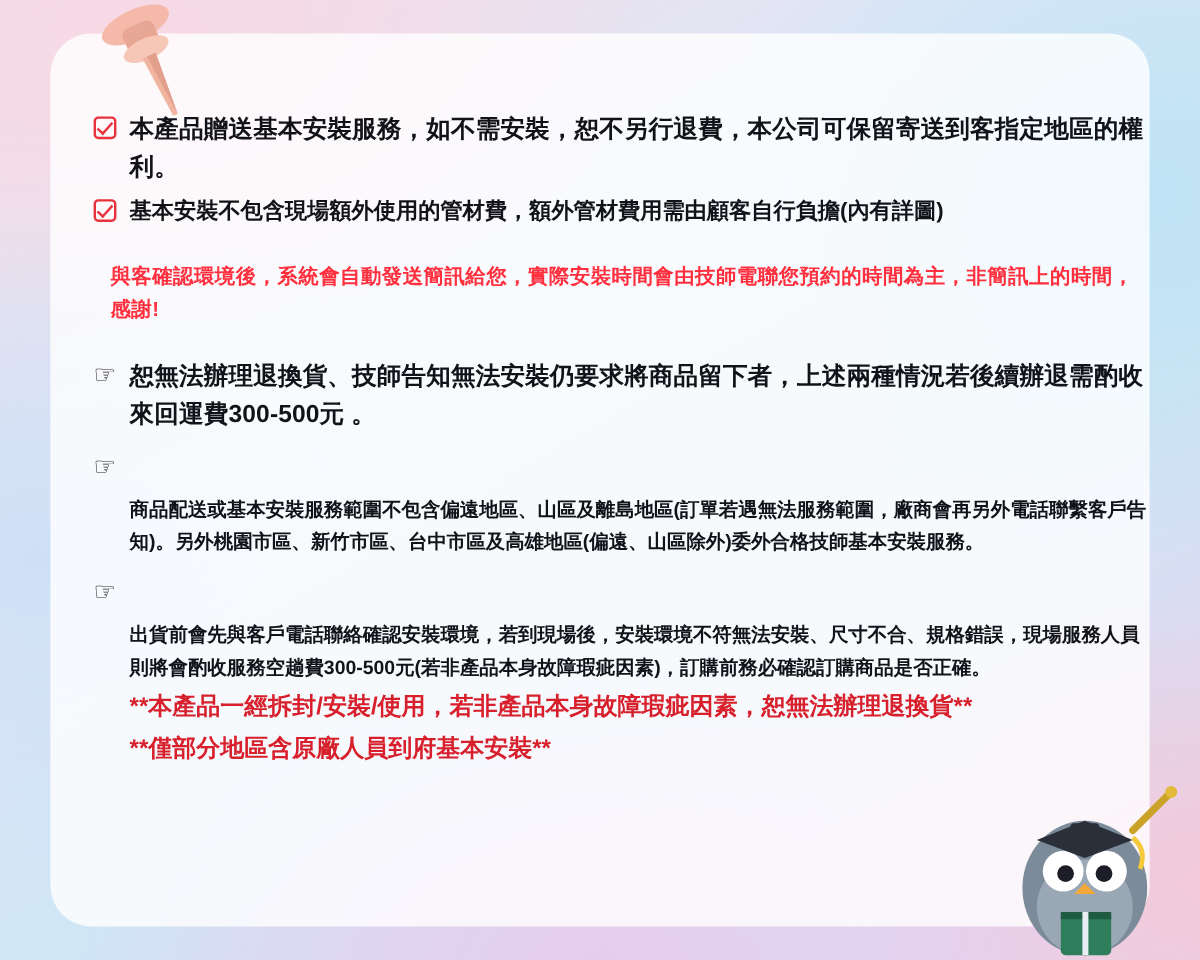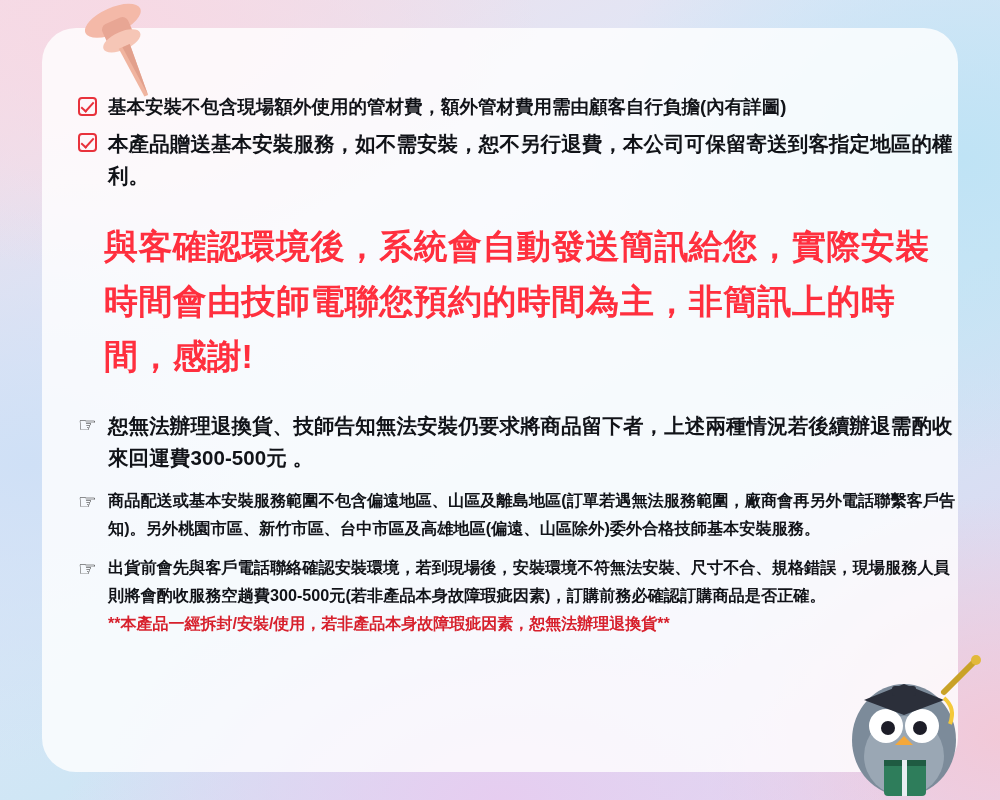--- a/index.html
+++ b/index.html
@@ -115,34 +115,35 @@
     font-size: 18.5px;
     font-weight: bold;
     color: #111318;
     line-height: 1.62;
   }
   .blk-small {
     font-size: 16.2px;
     font-weight: bold;
     color: #111318;
     line-height: 1.72;
+    margin-top: 37px;
   }
 
   #redblock {
-    margin: 26px 0 26px 26px;
-    font-size: 34px;
+    margin: 26px 0 26px 14px;
+    font-size: 17px;
     font-weight: bold;
     color: #ff2f3e;
     line-height: 1.62;
     letter-spacing: 0.4px;
   }
 
   .note-red {
     color: #d7202c;
-    font-size: 16px;
+    font-size: 20px;
     font-weight: bold;
     line-height: 1.75;
   }
 
   .sec { margin-bottom: 12px; }
   .sec-tight { margin-bottom: 4px; }
 </style>
 </head>
 <body>
 
@@ -173,32 +174,32 @@
     <rect x="98" y="120" width="5" height="36" fill="#e9eef2"></rect>
     <path d="M60 60 l40 -16 l40 16 l-40 15 z" fill="#2b2f3a"></path>
     <rect x="88" y="46" width="24" height="10" rx="3" fill="#2b2f3a"></rect>
     <path d="M140 58 q12 10 6 26" stroke="#f4c93a" stroke-width="4" fill="none"></path>
     <path d="M140 52 l30 -30" stroke="#c9a227" stroke-width="6" stroke-linecap="round"></path>
     <circle cx="172" cy="20" r="5" fill="#e2b93b"></circle>
   </svg>
 
   <div id="content">
 
+    <div class="row sec-tight">
+      <div class="marker">
+        <span class="check-box"></span>
+      </div>
+      <div class="txt blk-strong">本產品贈送基本安裝服務，如不需安裝，恕不另行退費，本公司可保留寄送到客指定地區的權利。</div>
+    </div>
+
     <div class="row">
       <div class="marker">
         <span class="check-box"></span>
       </div>
       <div class="txt blk-med">基本安裝不包含現場額外使用的管材費，額外管材費用需由顧客自行負擔(內有詳圖)</div>
-    </div>
-
-    <div class="row sec-tight">
-      <div class="marker">
-        <span class="check-box"></span>
-      </div>
-      <div class="txt blk-strong">本產品贈送基本安裝服務，如不需安裝，恕不另行退費，本公司可保留寄送到客指定地區的權利。</div>
     </div>
 
     <div id="redblock">與客確認環境後，系統會自動發送簡訊給您，實際安裝時間會由技師電聯您預約的時間為主，非簡訊上的時間，感謝!</div>
 
     <div class="row sec">
       <div class="marker">
         <span class="hand">☞</span>
       </div>
       <div class="txt blk-strong">恕無法辦理退換貨、技師告知無法安裝仍要求將商品留下者，上述兩種情況若後續辦退需酌收來回運費300-500元 。</div>
     </div>
@@ -210,17 +211,18 @@
       <div class="txt blk-small">商品配送或基本安裝服務範圍不包含偏遠地區、山區及離島地區(訂單若遇無法服務範圍，廠商會再另外電話聯繫客戶告知)。另外桃園市區、新竹市區、台中市區及高雄地區(偏遠、山區除外)委外合格技師基本安裝服務。</div>
     </div>
 
     <div class="row">
       <div class="marker">
         <span class="hand">☞</span>
       </div>
       <div class="txt">
         <div class="blk-small">出貨前會先與客戶電話聯絡確認安裝環境，若到現場後，安裝環境不符無法安裝、尺寸不合、規格錯誤，現場服務人員則將會酌收服務空趟費300-500元(若非產品本身故障瑕疵因素)，訂購前務必確認訂購商品是否正確。</div>
         <div class="note-red">**本產品一經拆封/安裝/使用，若非產品本身故障瑕疵因素，恕無法辦理退換貨**</div>
+        <div class="note-red">**僅部分地區含原廠人員到府基本安裝**</div>
       </div>
     </div>
 
   </div>
 </div>
 
 </body></html>

